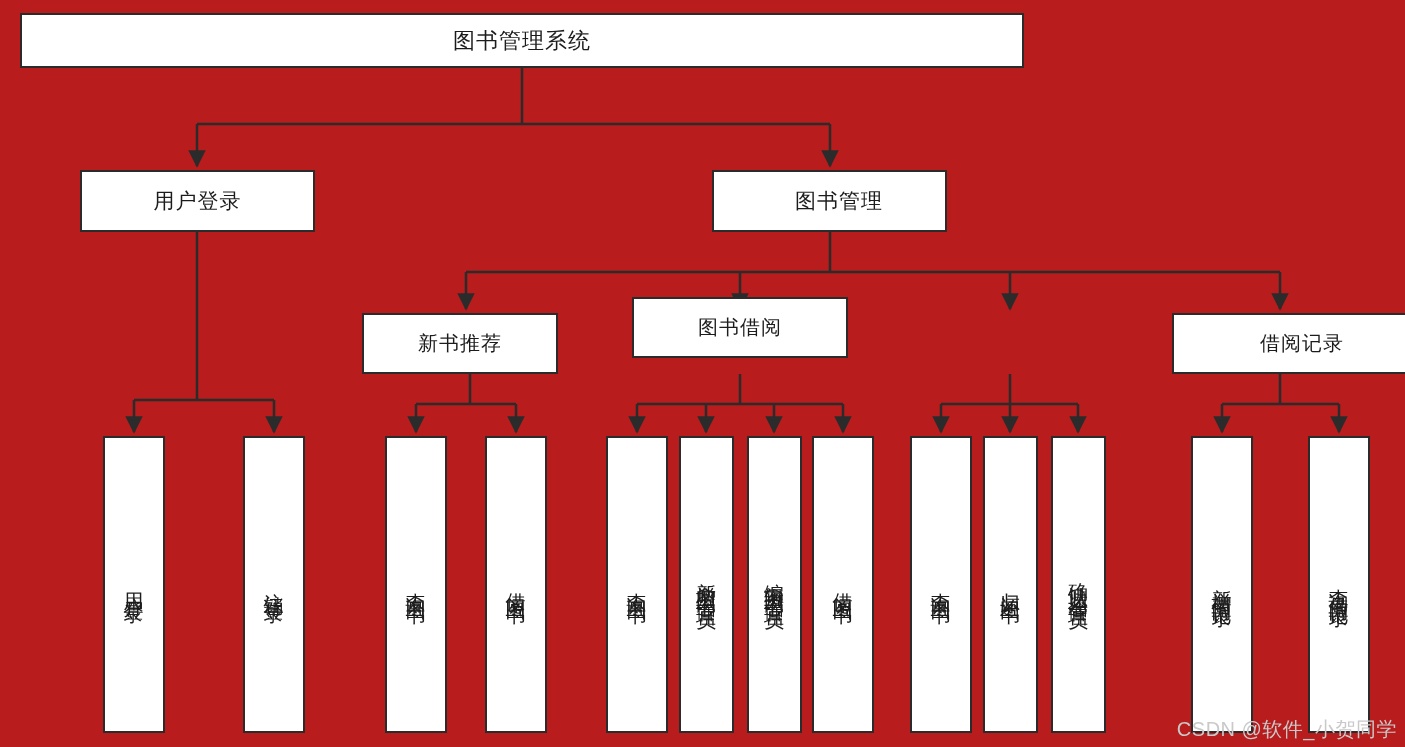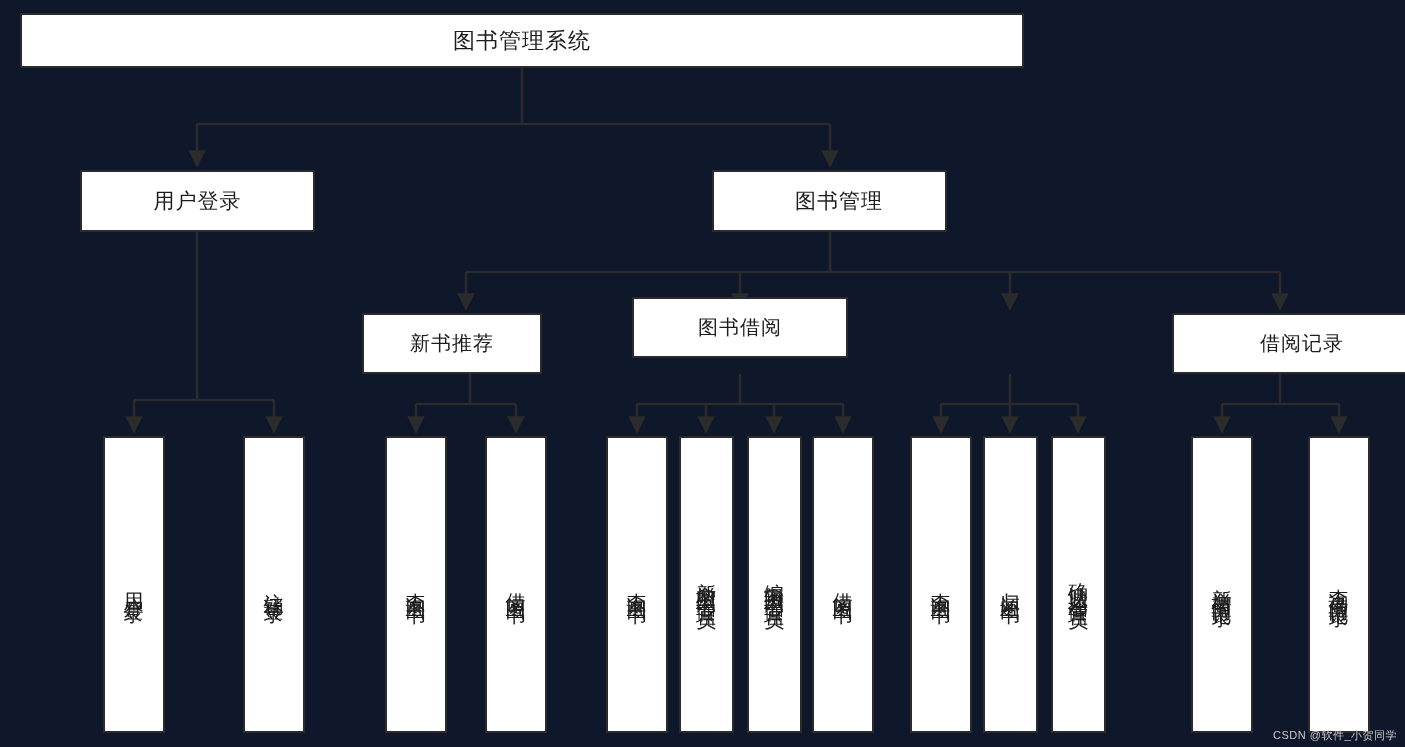--- a/index.html
+++ b/index.html
@@ -8,21 +8,21 @@
     padding: 0;
     background: #ffffff;
   }
   body {
     font-family: "Liberation Sans", "DejaVu Sans", sans-serif;
   }
   #canvas {
     position: relative;
     width: 1405px;
     height: 747px;
-    background: #0f172a;
+    background: #b91c1c;
     overflow: hidden;
   }
   svg.edges {
     position: absolute;
     left: 0;
     top: 0;
     width: 1405px;
     height: 747px;
     pointer-events: none;
   }
@@ -55,21 +55,21 @@
     text-orientation: upright;
     font-size: 20px;
     letter-spacing: 4px;
     line-height: 1;
     white-space: nowrap;
   }
   .watermark {
     position: absolute;
     right: 8px;
     bottom: 4px;
-    font-size: 11px;
+    font-size: 20px;
     color: #c9c9c9;
     white-space: nowrap;
     z-index: 3;
     letter-spacing: 0.5px;
   }
 </style>
 </head>
 <body>
 
 <div id="canvas">
@@ -128,21 +128,21 @@
     <span class="label">图书管理系统</span>
   </div>
 
   <div class="node lvl2" style="left:80px; top:170px; width:235px; height:62px;">
     <span class="label">用户登录</span>
   </div>
   <div class="node lvl2" style="left:712px; top:170px; width:235px; height:62px;padding-left:19px;">
     <span class="label">图书管理</span>
   </div>
 
-  <div class="node lvl3" style="left:362px; top:313px; width:180px; height:61px;">
+  <div class="node lvl3" style="left:362px; top:313px; width:196px; height:61px;">
     <span class="label">新书推荐</span>
   </div>
   <div class="node lvl3" style="left:632px; top:297px; width:216px; height:61px;">
     <span class="label">图书借阅</span>
   </div>
   <div class="node lvl3" style="left:1172px; top:313px; width:260px; height:61px;">
     <span class="label">借阅记录</span>
   </div>
 
   <div class="node leaf" style="left:103px; top:436px; width:62px; height:297px;">

